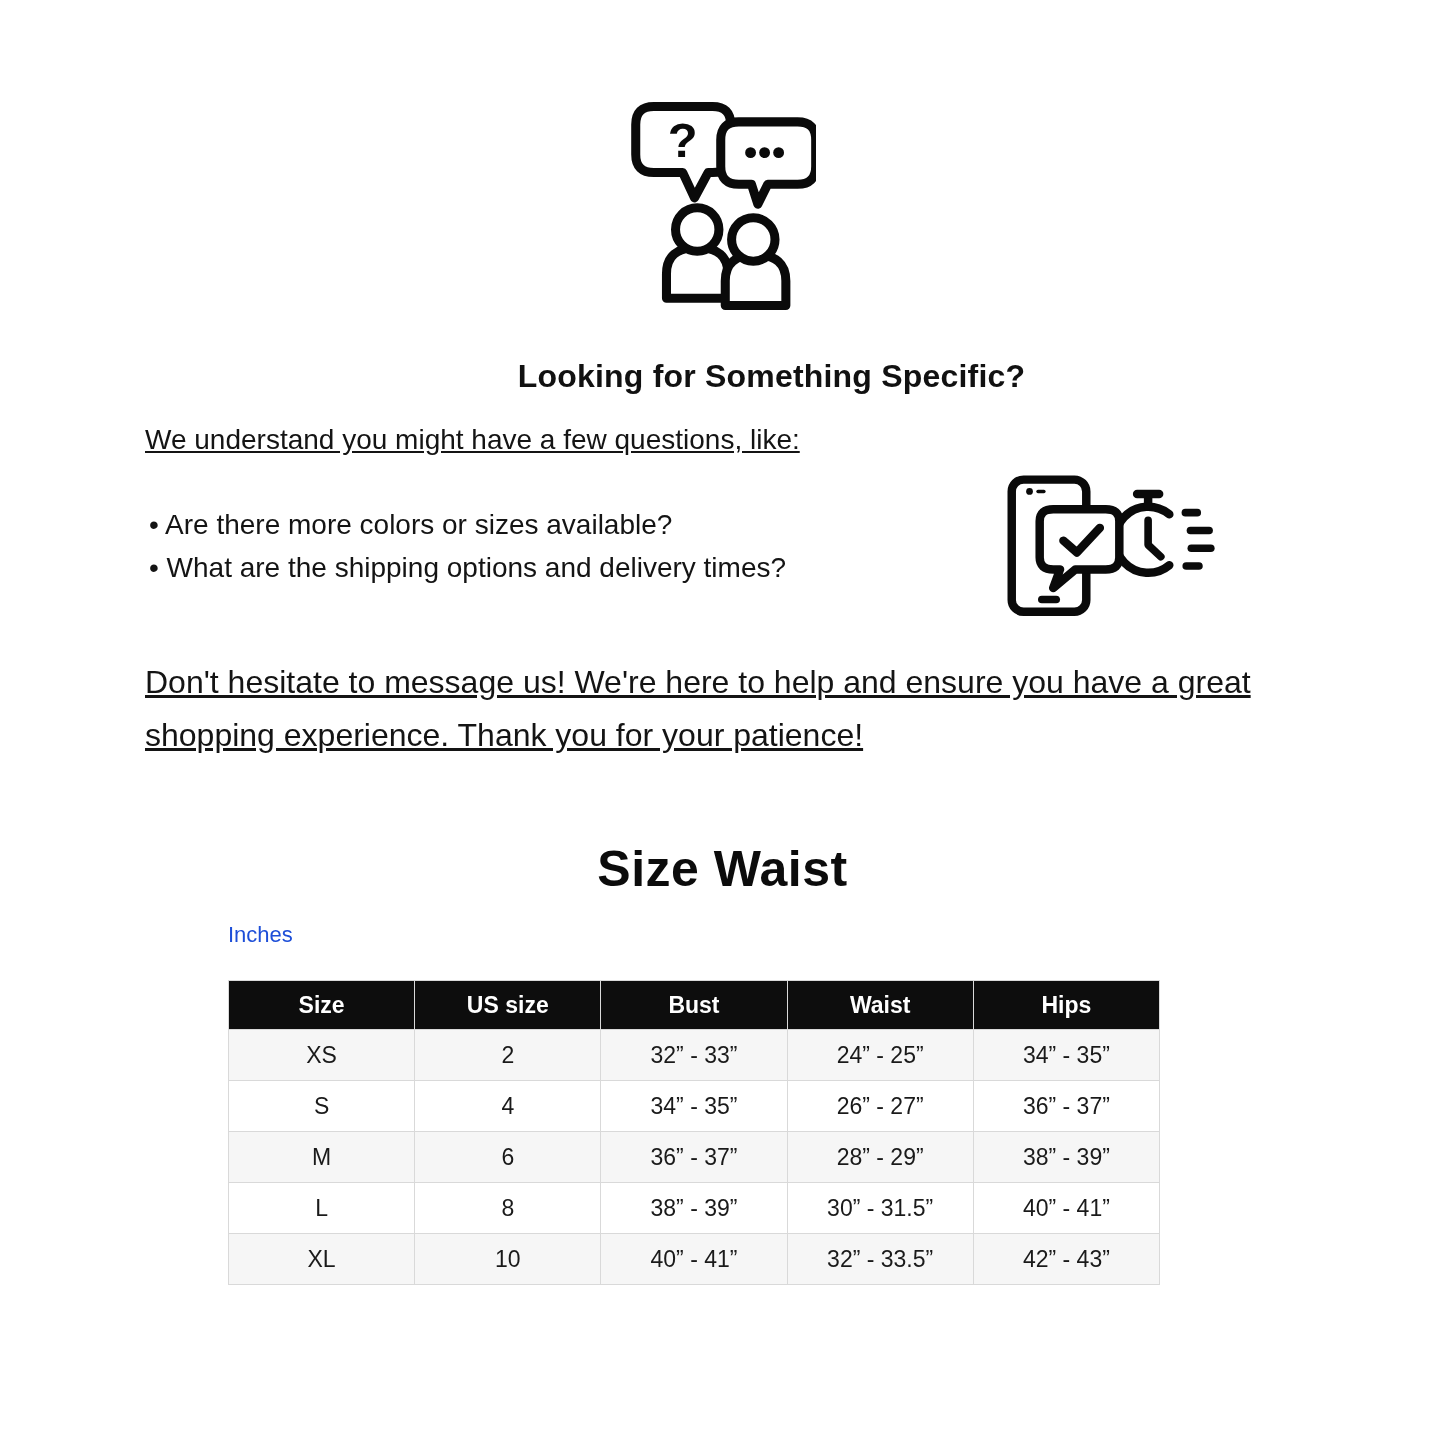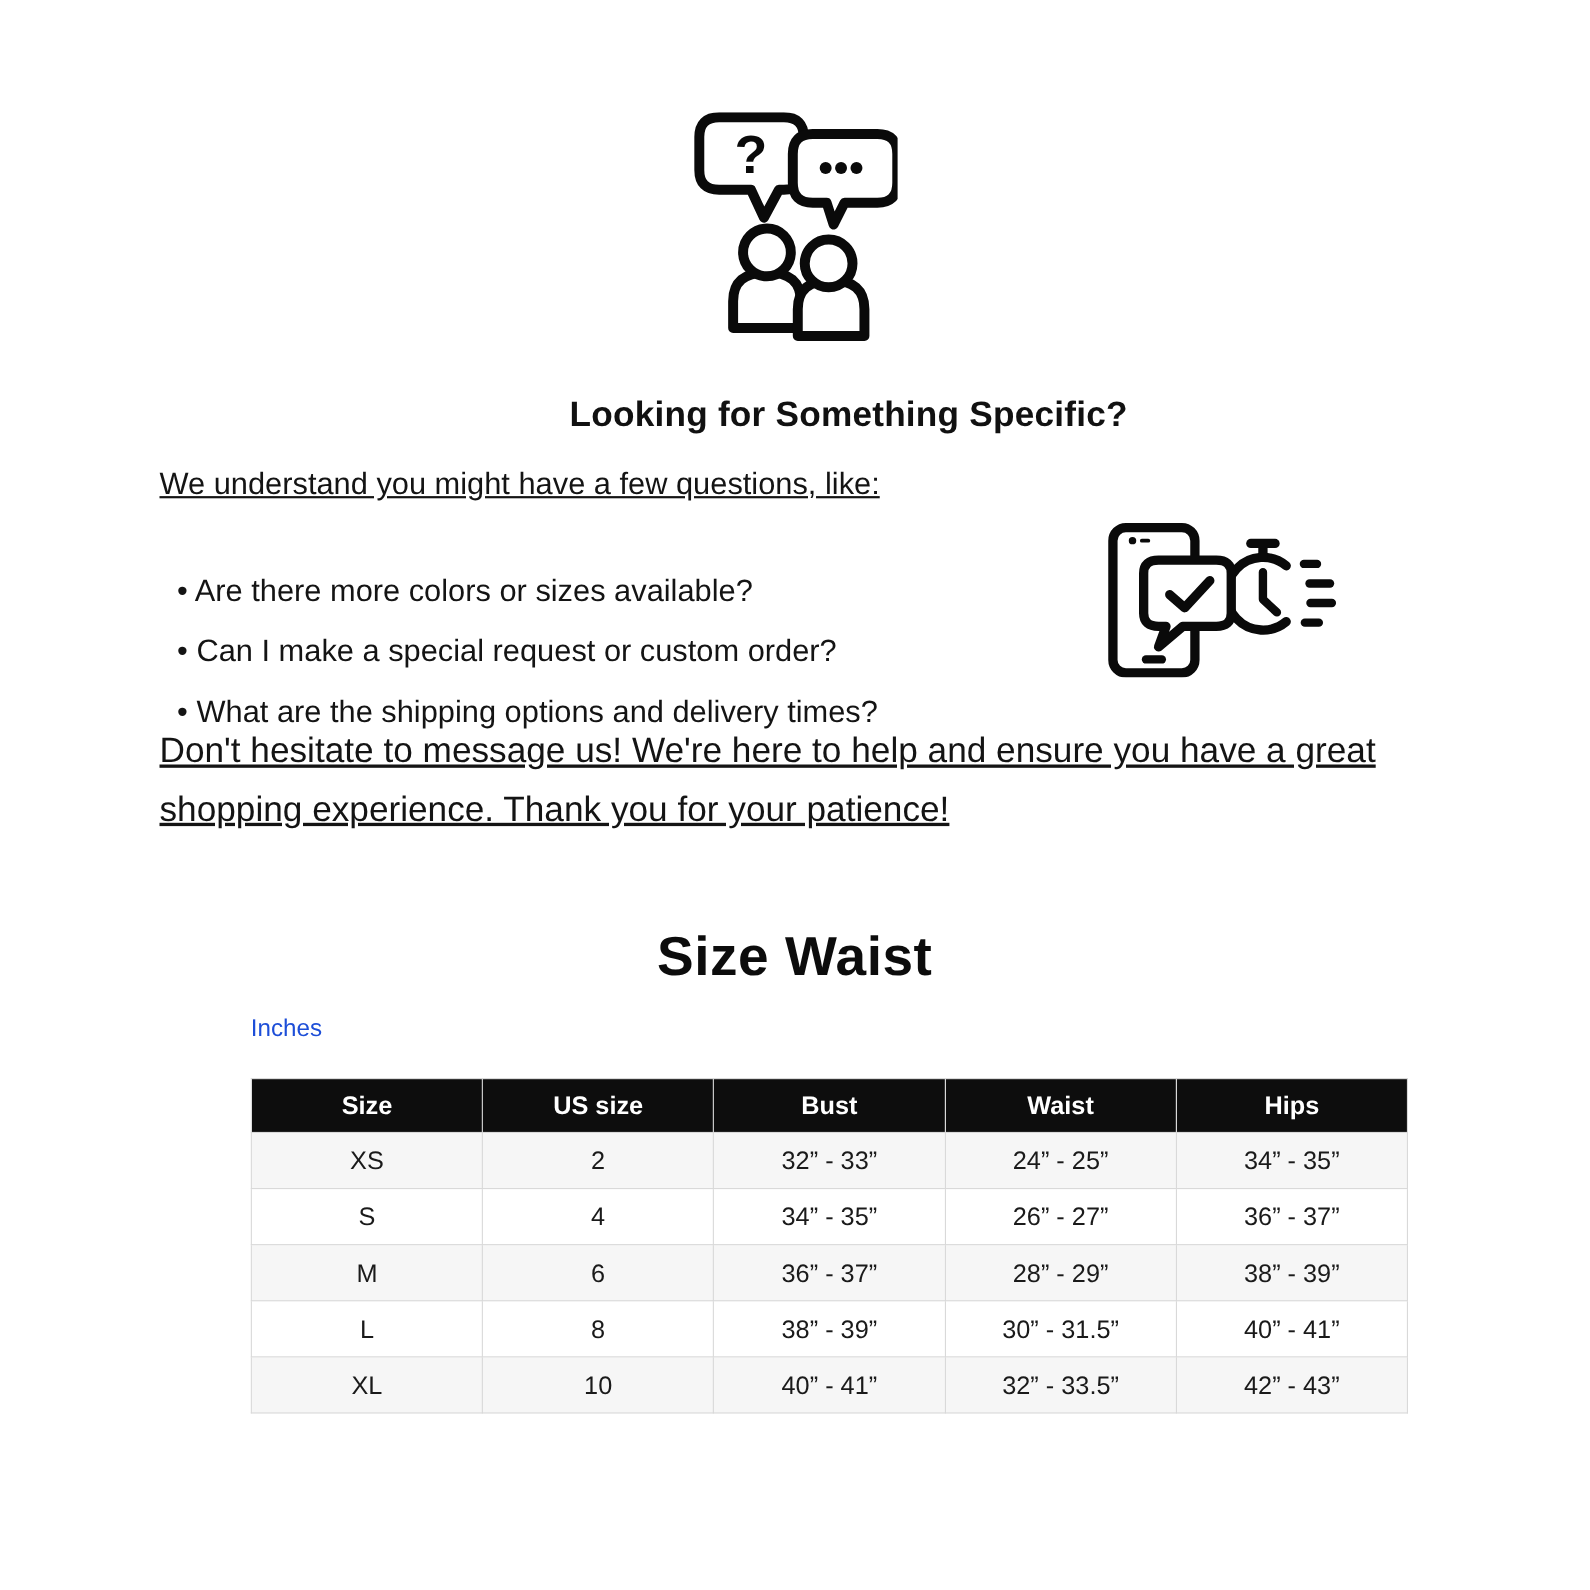--- a/index.html
+++ b/index.html
@@ -12,36 +12,36 @@
   
   #chat-icon{left:630px;top:102px;width:186px;height:208px;}
 
   
   #page-title{
     left:98px;right:0;top:358px;text-align:center;
     font-size:32px;font-weight:bold;letter-spacing:0.2px;color:#111;
   }
   #intro-text{left:145px;top:424px;font-size:28px;text-decoration:underline;}
   #question-list{left:145px;top:501px;font-size:28px;line-height:39px;}
-  #question-list p{margin:16px;}
+  #question-list p{margin:4px;}
   #phone-icon{left:1004px;top:472px;width:212px;height:144px;}
   #closing-text{
     left:145px;top:656px;width:1140px;
     font-size:32px;line-height:53px;text-decoration:underline;
   }
 
   
   #size-chart-title{
     left:0;right:0;top:840px;text-align:center;
     font-size:50px;font-weight:bold;color:#0c0c0c;letter-spacing:0.5px;
   }
   #units-label{left:228px;top:922px;font-size:22px;color:#1d4ed8;}
 
   #size-table{
-    left:228px;top:980px;width:1052px;
+    left:228px;top:980px;width:932px;
     border-collapse:collapse;table-layout:fixed;
     font-size:23px;color:#1a1a1a;
   }
   #size-table th{
     background:#0d0d0d;color:#ffffff;font-weight:bold;
     height:46px;text-align:center;vertical-align:middle;
     border:1px solid #d9d9d9;
   }
   #size-table td{
     height:48px;text-align:center;vertical-align:middle;
@@ -74,21 +74,20 @@
     <circle cx="164" cy="56" r="6"></circle>
   </g>
 </svg>
 
 <div id="page-title" class="abs">Looking for Something Specific?</div>
 
 <div id="intro-text" class="abs">We understand you might have a few questions, like:</div>
 
 <div id="question-list" class="abs">
   <p>• Are there more colors or sizes available?</p>
-  <p>• Can I make a special request or custom order?</p>
   <p>• What are the shipping options and delivery times?</p>
 </div>
 
 <svg id="phone-icon" class="abs" viewBox="0 0 250 170" xmlns="http://www.w3.org/2000/svg">
   <g stroke="#0a0a0a" stroke-width="10" fill="#ffffff" stroke-linejoin="round" stroke-linecap="round">
 
     <rect x="9" y="9" width="88" height="156" rx="14"></rect>
   </g>
   <circle cx="30" cy="23" r="4" fill="#0a0a0a"></circle>
   <line x1="40" y1="23" x2="47" y2="23" stroke="#0a0a0a" stroke-width="4" stroke-linecap="round"></line>

